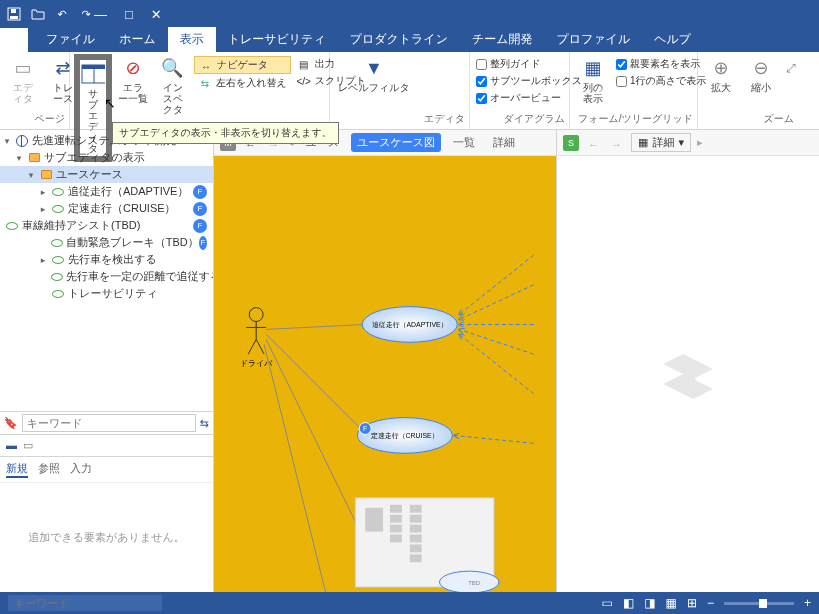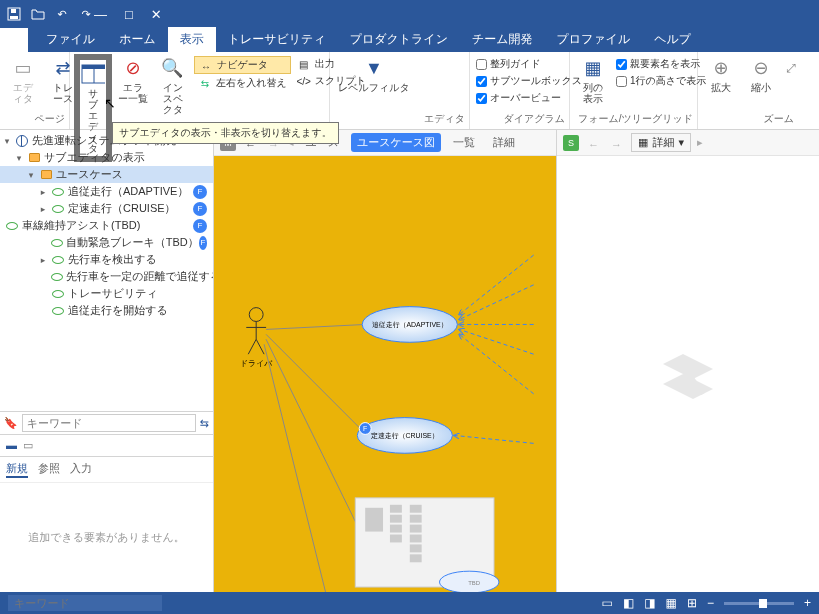--- a/index.html
+++ b/index.html
@@ -307,26 +307,20 @@
           <span class="tree-ico">
             <span class="green-oval"></span>
           </span>
           <span>先行車を一定の距離で追従する</span>
         </div>
       <div class="tree-row" style="padding-left:48px">
           <span class="tree-ico">
             <span class="green-oval"></span>
           </span>
           <span>トレーサビリティ</span>
-        </div>
-      <div class="tree-row" style="padding-left:48px">
-          <span class="tree-ico">
-            <span class="green-oval"></span>
-          </span>
-          <span>追従走行を開始する</span>
         </div>
     </div>
     <div class="keyword-row">
       <span style="color:#888">🔖</span>
       <input placeholder="キーワード" style="">
       <span style="color:#2b579a">⇆</span>
     </div>
     <div style="display:flex;gap:6px;padding:4px 6px;border-top:1px solid #d4d4d4">
       <span style="color:#2b579a">▬</span>
       <span style="color:#888">▭</span>

